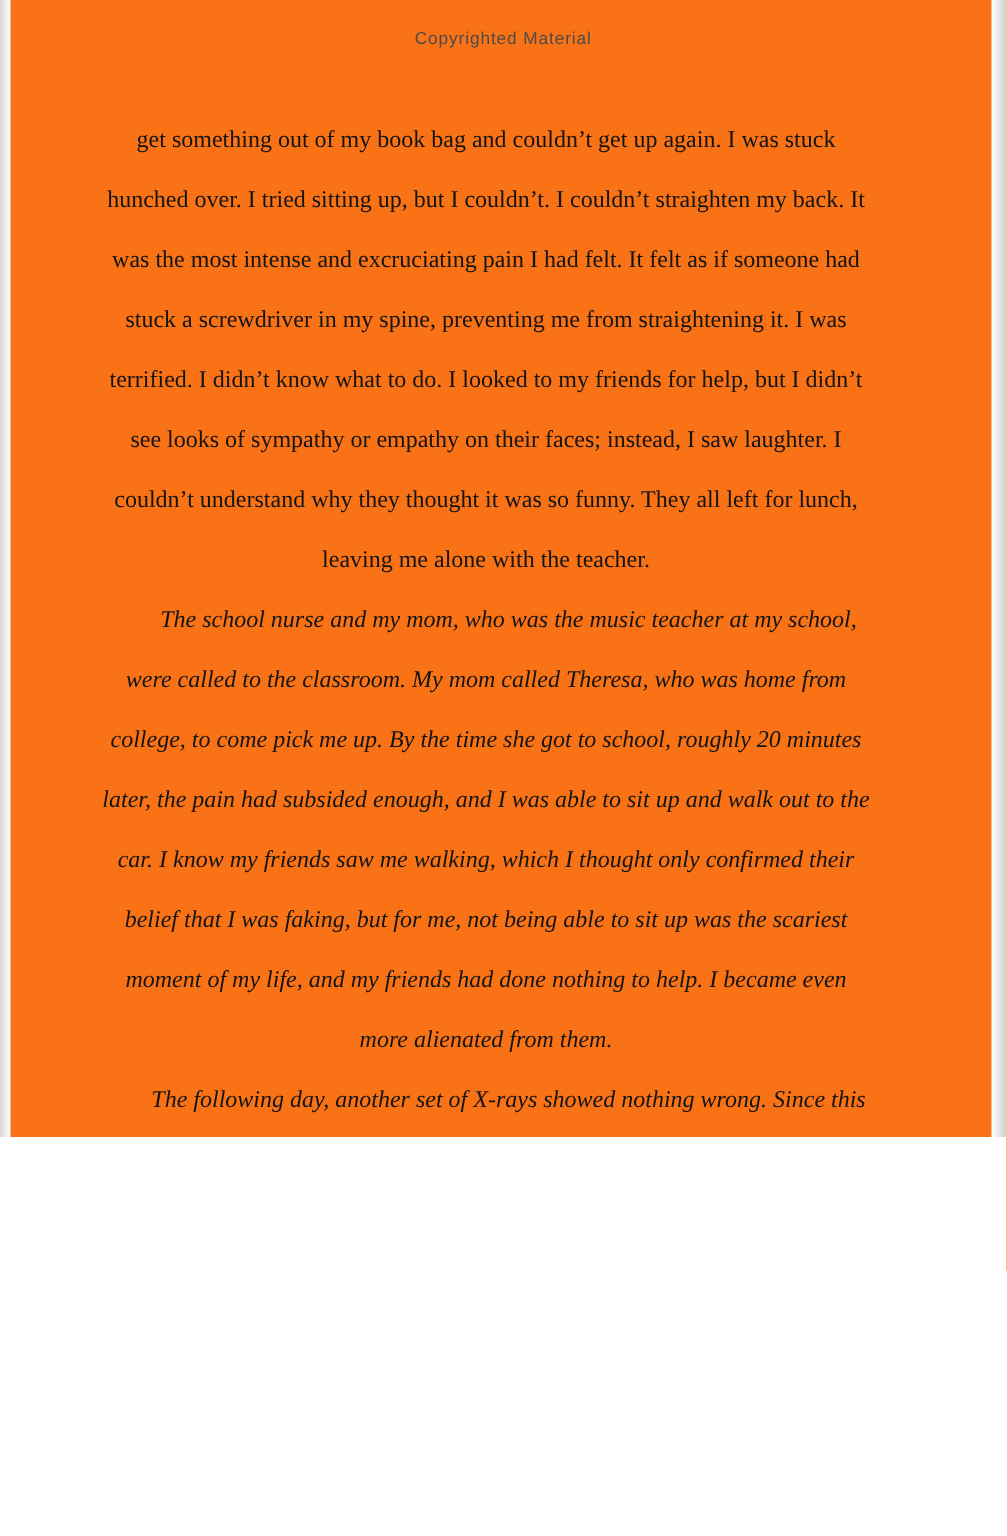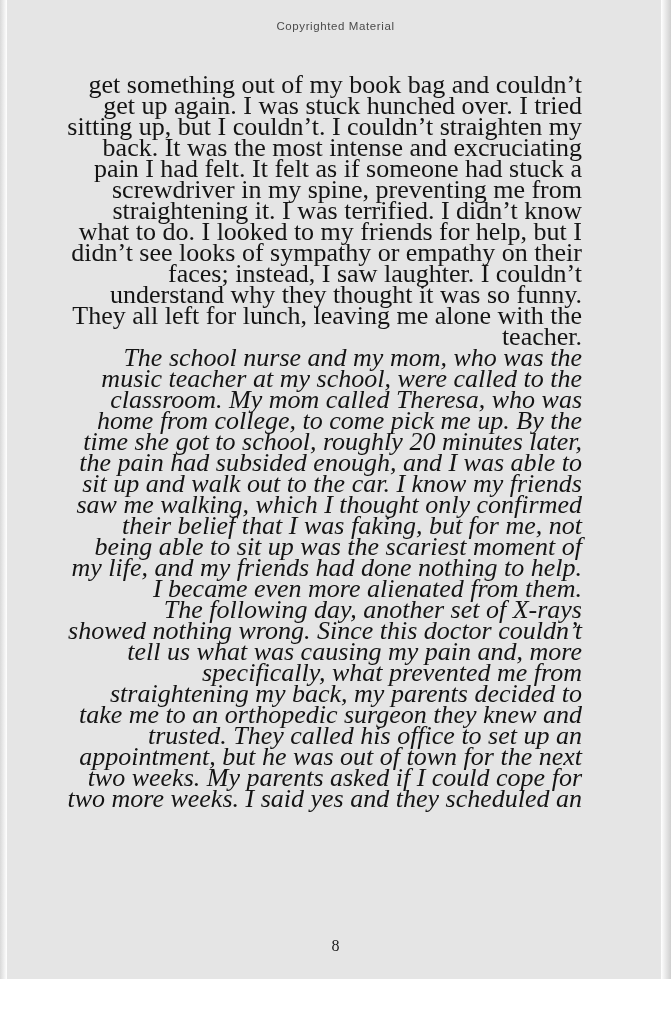--- a/index.html
+++ b/index.html
@@ -3,22 +3,22 @@
 <meta charset="utf-8">
 <style>
   html, body {
     margin: 0;
     padding: 0;
     background: #ffffff;
   }
   #page {
     position: relative;
     width: 671px;
-    height: 979px;
-    background: #e5e5e5;
+    height: 758px;
+    background: #f97316;
     box-sizing: border-box;
     overflow: hidden;
     font-family: "Liberation Serif", serif;
     color: #111111;
   }
   
   #page::before {
     content: "";
     position: absolute;
     top: 0; left: 0;
@@ -45,23 +45,23 @@
     color: #4a4a4a;
   }
   .watermark.top { top: 20px; }
   .watermark.bottom { top: 986px; }
 
   .body-text {
     position: absolute;
     left: 66px;
     top: 74px;
     width: 516px;
-    font-size: 26px;
-    line-height: 21px;
-    text-align: right;
+    font-size: 16px;
+    line-height: 40px;
+    text-align: center;
     color: #141414;
   }
   .body-text p {
     margin: 0;
   }
   .body-text p.indent {
     text-indent: 30px;
     font-style: italic;
   }
   .folio {

